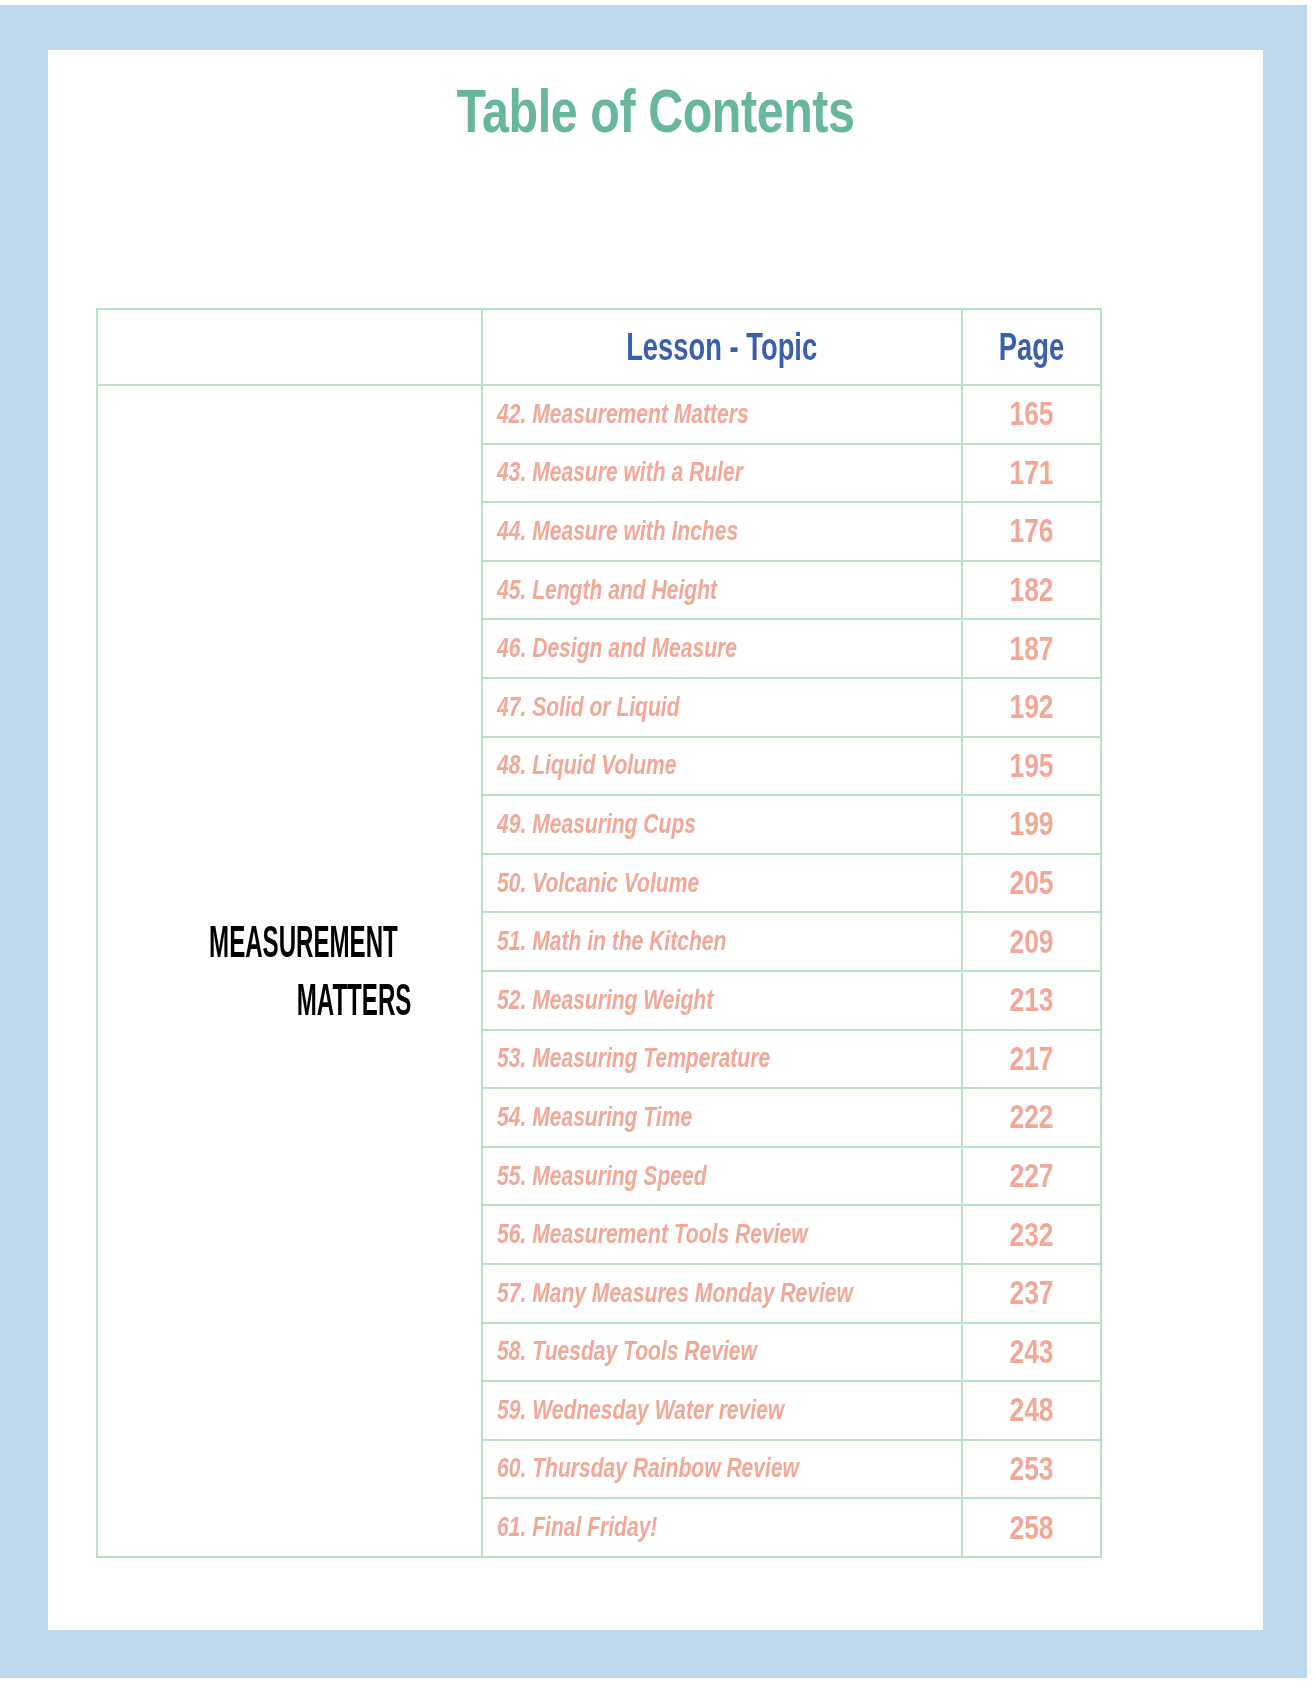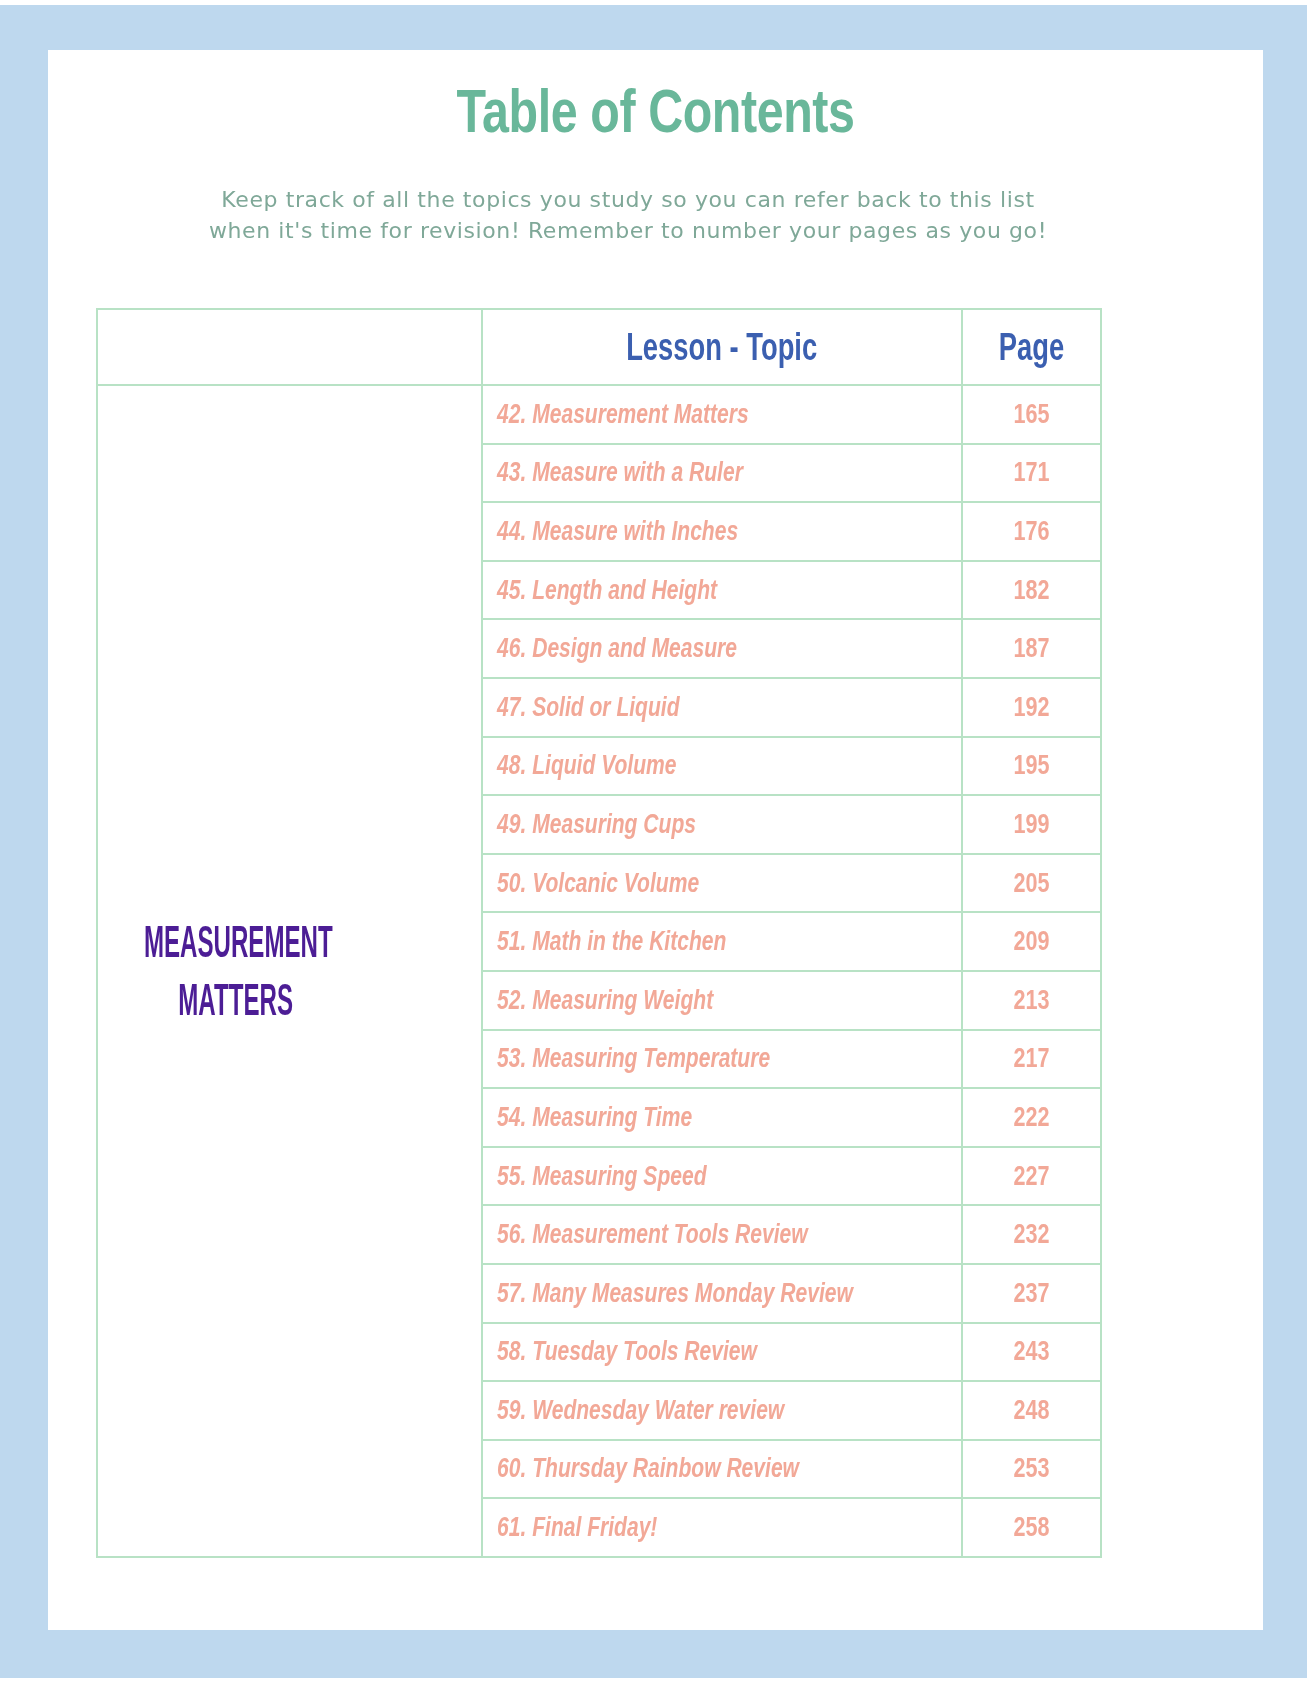--- a/index.html
+++ b/index.html
@@ -67,27 +67,27 @@
     font-size: 38px;
     color: #3b5fb0;
     text-align: center;
     vertical-align: middle;
   }
   th.hdr span {
     display: inline-block;
     transform: scaleX(0.72);
   }
   td.unit {
-    text-align: left;
+    text-align: right;
     vertical-align: middle;
     font-family: "Liberation Sans", sans-serif;
     font-weight: bold;
     font-size: 44px;
     line-height: 58px;
-    color: #4c1d95;
+    color: #000000;
   }
   td.unit span { display: inline-block; transform: scaleX(0.74); }
   .unit-line1 { display: block; margin-left: -50px; }
   .unit-line2 { display: block; margin-left: 14px; }
   td.lesson {
     height: 56.6px;
     font-family: "Liberation Sans", sans-serif;
     font-weight: bold;
     font-size: 27px;
     color: #f2a897;
@@ -98,37 +98,33 @@
   }
   td.lesson span {
     display: inline-block;
     transform: scaleX(0.78);
     transform-origin: 0 50%;
     padding-left: 18px;
   }
   td.page {
     font-family: "Liberation Sans", sans-serif;
     font-weight: bold;
-    font-size: 27px;
+    font-size: 33px;
     color: #f2a897;
     text-align: center;
     vertical-align: middle;
   }
   td.page span { display: inline-block; transform: scaleX(0.8); }
 </style>
 </head>
 <body>
 
 <div class="frame">
   <div class="sheet">
     <h1 class="title">Table of Contents</h1>
-    <p class="subtitle">
-      <span>Keep track of all the topics you study so you can refer back to this list</span><br>
-      <span>when it's time for revision! Remember to number your pages as you go!</span>
-    </p>
 
     <table class="toc">
       <colgroup>
         <col class="col-unit">
         <col class="col-lesson">
         <col class="col-page">
       </colgroup>
       <thead>
         <tr>
           <th class="hdr"><span></span></th>

